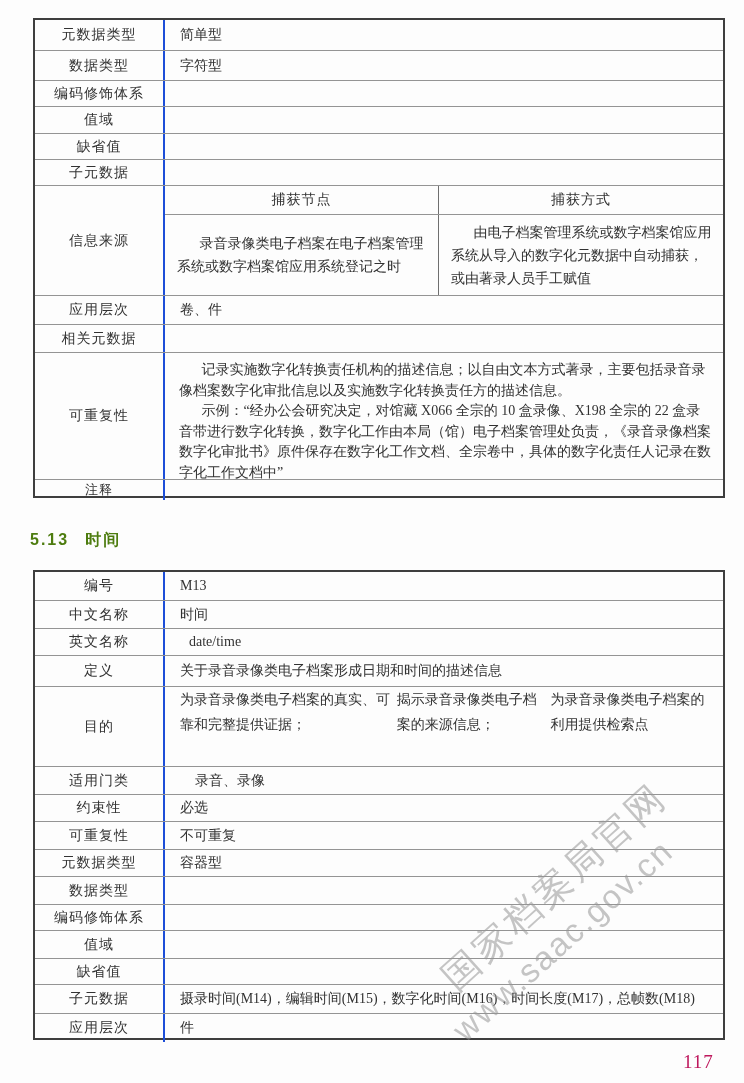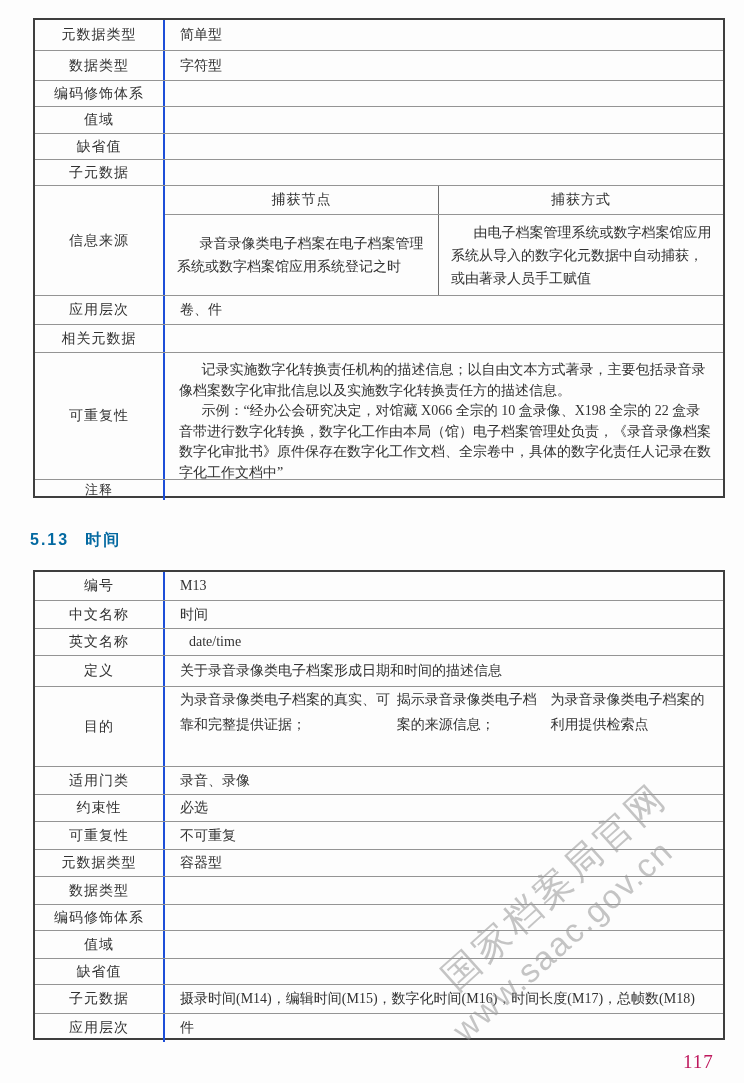--- a/index.html
+++ b/index.html
@@ -50,21 +50,21 @@
   
   .notes{display:block;padding:7px 12px 4px 14px;align-items:flex-start;}
   .notes p{margin:0;font-size:14px;line-height:20.5px;text-indent:1.6em;}
   
   .purpose{flex-direction:row;justify-content:center;align-items:flex-start;}
   .purpose div{line-height:25px;font-size:14px;}
   
   .heading{
     position:absolute;left:30px;top:530px;
     font-family:"Liberation Sans","DejaVu Sans",sans-serif;
-    font-weight:bold;font-size:16px;color:#0369a1;
+    font-weight:bold;font-size:16px;color:#4d7c0f;
   }
   .heading .num{letter-spacing:2px;}
   .heading .ttl{margin-left:16px;letter-spacing:2px;}
   
   .pageno{
     position:absolute;left:683px;top:1051px;
     font-size:19px;color:#be185d;letter-spacing:1px;
   }
   
   .wm{
@@ -183,21 +183,21 @@
 
     <div class="row" style="height:80px;">
       <div class="lbl">目的</div>
       <div class="val purpose">
         <div>为录音录像类电子档案的真实、可靠和完整提供证据；</div>
         <div>揭示录音录像类电子档案的来源信息；</div>
         <div>为录音录像类电子档案的利用提供检索点</div>
       </div>
     </div>
 
-    <div class="row" style="height:28px;">
+    <div class="row" style="height:28px;gap:15px;">
       <div class="lbl">适用门类</div>
       <div class="val">录音、录像</div>
     </div>
     <div class="row" style="height:27px;">
       <div class="lbl">约束性</div>
       <div class="val">必选</div>
     </div>
     <div class="row" style="height:28px;">
       <div class="lbl">可重复性</div>
       <div class="val">不可重复</div>

